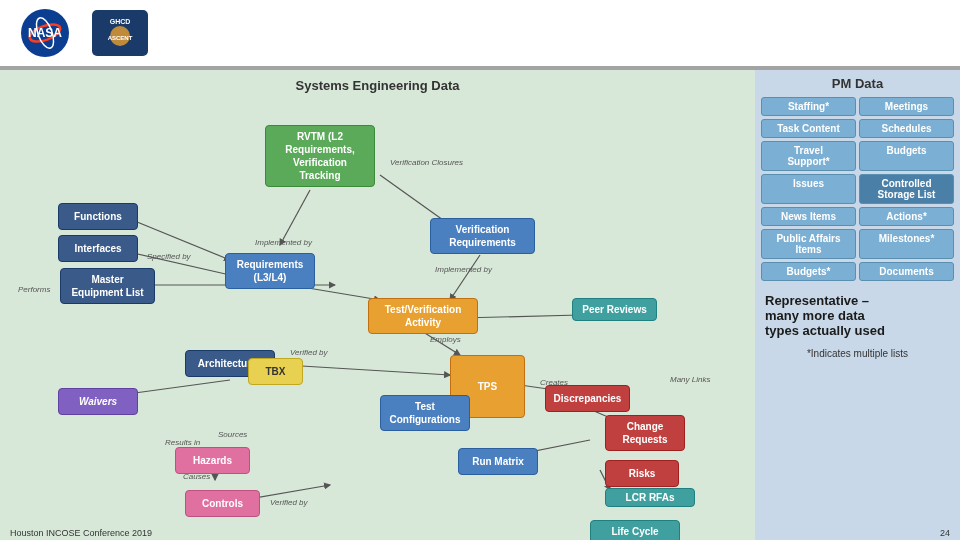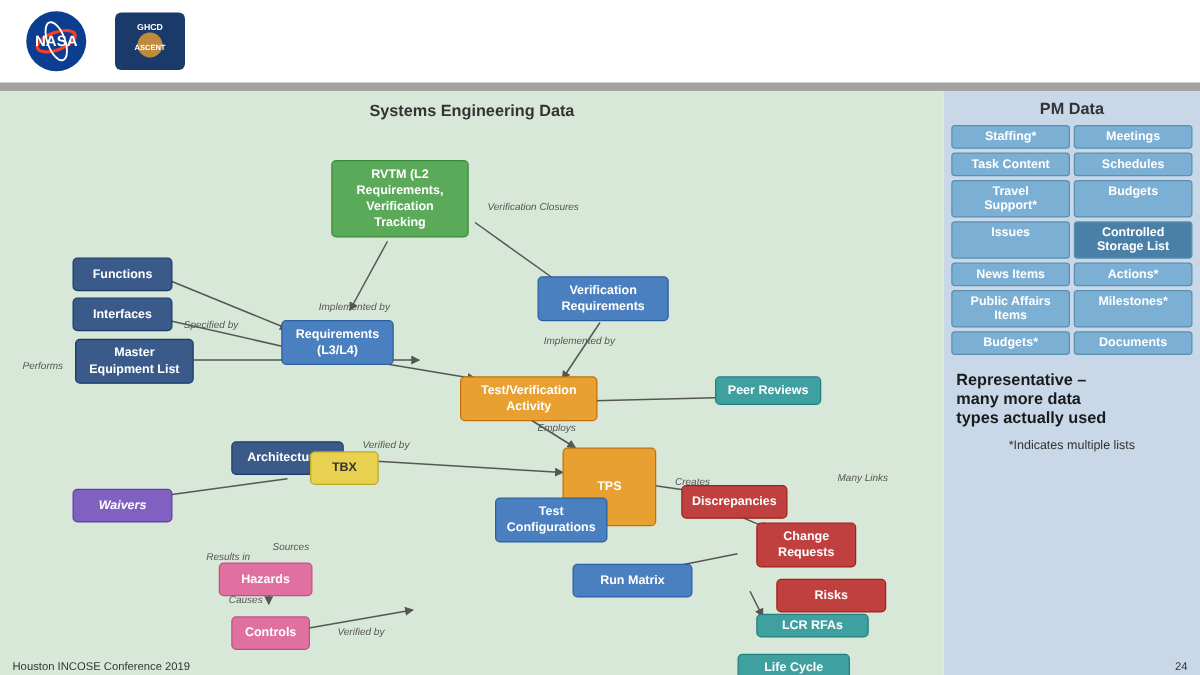--- a/index.html
+++ b/index.html
@@ -11,21 +11,21 @@
       overflow: hidden;
       position: relative;
     }
 
     
     .header {
       display: flex;
       align-items: center;
       padding: 8px 20px;
       background: #fff;
-      border-bottom: 7px solid #a3a3a3;
+      border-bottom: 4px solid #a3a3a3;
     }
     .nasa-logo {
       width: 50px;
       height: 50px;
       margin-right: 20px;
     }
     .header-title {
       font-size: 22px;
       font-weight: bold;
       color: #1a1a1a;
@@ -331,21 +331,21 @@
     </div>
 
     <div class="label-small" style="left:540px; top:308px;">Creates</div>
 
     <div class="label-small" style="left:670px; top:305px;">Many Links</div>
 
     <div class="node node-purple" style="left:58px; top:318px; width:80px; padding:6px;font-style:italic;">
       <span>Waivers</span>
     </div>
 
-    <div class="node node-blue" style="left:380px; top:325px; width:90px;margin-left:16px;">
+    <div class="node node-blue" style="left:380px; top:325px; width:90px;">
       <span>Test
 Configurations</span>
     </div>
 
     <div class="node node-red" style="left:545px; top:315px; width:85px; padding:6px;">
       <span>Discrepancies</span>
     </div>
 
     <div class="label-small" style="left:165px; top:368px;">Results in</div>
 
@@ -353,35 +353,35 @@
 
     <div class="node node-pink" style="left:175px; top:377px; width:75px; padding:6px;">
       <span>Hazards</span>
     </div>
 
     <div class="node node-red" style="left:605px; top:345px; width:80px;">
       <span>Change
 Requests</span>
     </div>
 
-    <div class="node node-red" style="left:605px; top:390px; width:88px; padding:6px;margin-left:16px;">
+    <div class="node node-red" style="left:605px; top:390px; width:74px; padding:6px;">
       <span>Risks</span>
     </div>
 
-    <div class="node node-blue" style="left:458px; top:378px; width:96px; padding:6px;">
+    <div class="node node-blue" style="left:458px; top:378px; width:80px; padding:6px;">
       <span>Run Matrix</span>
     </div>
 
     <div class="label-small" style="left:183px; top:402px;">Causes</div>
 
     <div class="node node-teal" style="left:605px; top:418px; width:90px; padding:2px;">
       <span>LCR RFAs</span>
     </div>
 
-    <div class="node node-pink" style="left:185px; top:420px; width:63px; padding:6px;">
+    <div class="node node-pink" style="left:185px; top:420px; width:75px; padding:6px;">
       <span>Controls</span>
     </div>
 
     <div class="label-small" style="left:270px; top:428px;">Verified by</div>
 
     <div class="node node-teal" style="left:590px; top:450px; width:90px;">
       <span>Life Cycle
 Review
 Criteria</span>
     </div>

